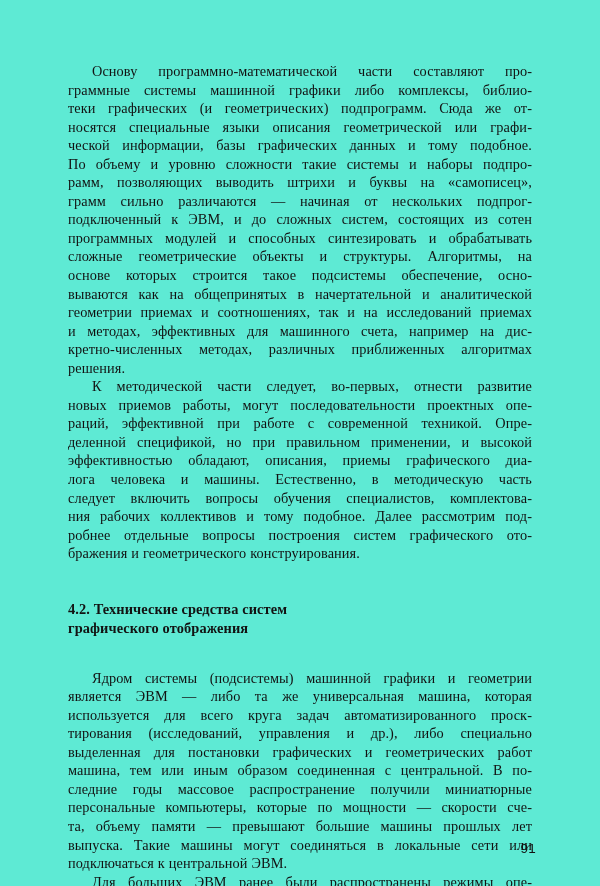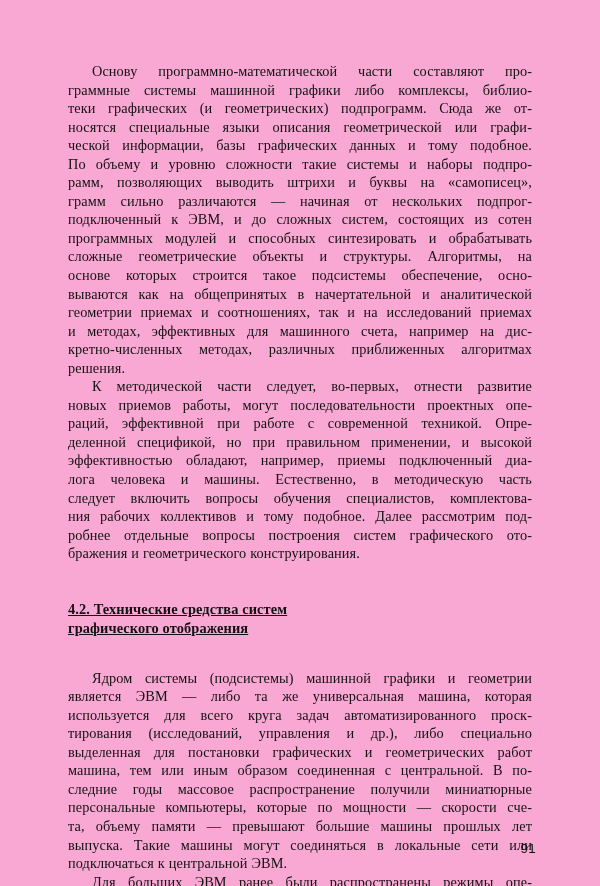--- a/index.html
+++ b/index.html
@@ -15,21 +15,21 @@
     font-family: "Liberation Serif", "DejaVu Serif", serif;
     color: #121212;
   }
 
   .page {
     position: absolute;
     left: 0;
     top: 0;
     width: 600px;
     height: 886px;
-    background: #f9a8d4;
+    background: #5eead4;
   }
 
   .text-block {
     position: absolute;
     left: 68px;
     top: 62px;
     width: 464px;
   }
 
   .para {
@@ -58,21 +58,20 @@
     display: inline-block;
     width: 24px;
   }
 
   .section-heading {
     margin: 0;
     font-size: 14.4px;
     line-height: 19.4px;
     font-weight: bold;
     letter-spacing: 0.1px;
-    text-decoration: underline;
   }
   .section-heading .hline {
     display: block;
   }
 
   .gap-before-heading { height: 37px; }
   .gap-after-heading  { height: 30px; }
 
   .page-number {
     position: absolute;
@@ -109,21 +108,21 @@
       <span class="line">и методах, эффективных для машинного счета, например на дис-</span>
       <span class="line">кретно-численных методах, различных приближенных алгоритмах</span>
       <span class="line last">решения.</span>
     </p>
 
     <p class="para">
       <span class="line indent">К методической части следует, во-первых, отнести развитие</span>
       <span class="line">новых приемов работы, могут последовательности проектных опе-</span>
       <span class="line">раций, эффективной при работе с современной техникой. Опре-</span>
       <span class="line">деленной спецификой, но при правильном применении, и высокой</span>
-      <span class="line">эффективностью обладают, например, приемы подключенный диа-</span>
+      <span class="line">эффективностью обладают, описания, приемы графического диа-</span>
       <span class="line">лога человека и машины. Естественно, в методическую часть</span>
       <span class="line">следует включить вопросы обучения специалистов, комплектова-</span>
       <span class="line">ния рабочих коллективов и тому подобное. Далее рассмотрим под-</span>
       <span class="line">робнее отдельные вопросы построения систем графического ото-</span>
       <span class="line last">бражения и геометрического конструирования.</span>
     </p>
 
     <div class="gap-before-heading"></div>
 
     <h2 class="section-heading">

